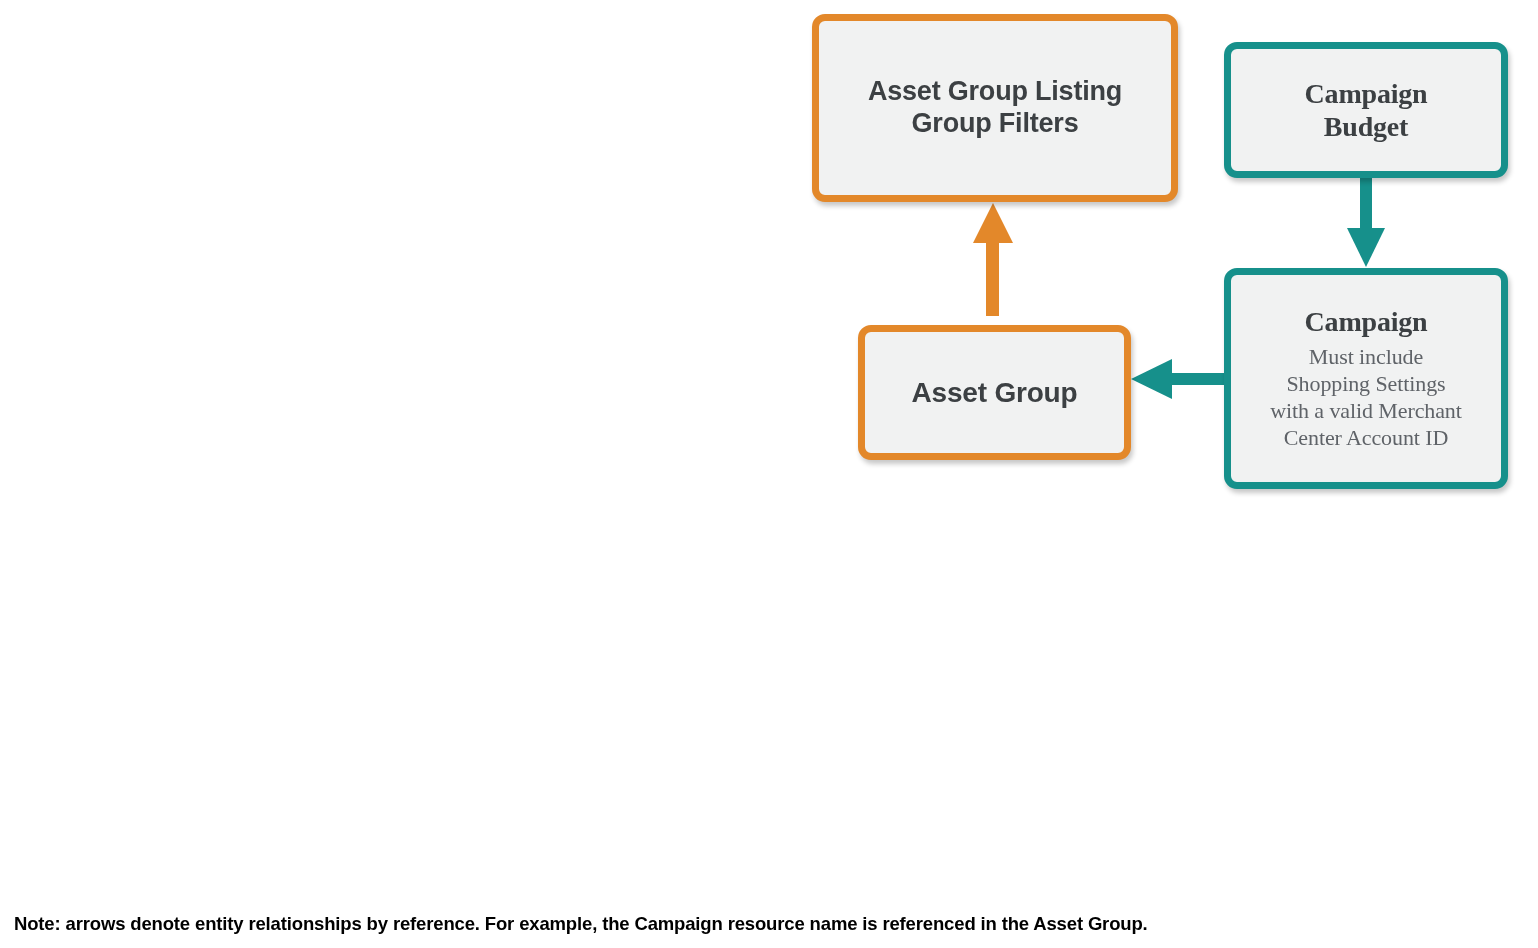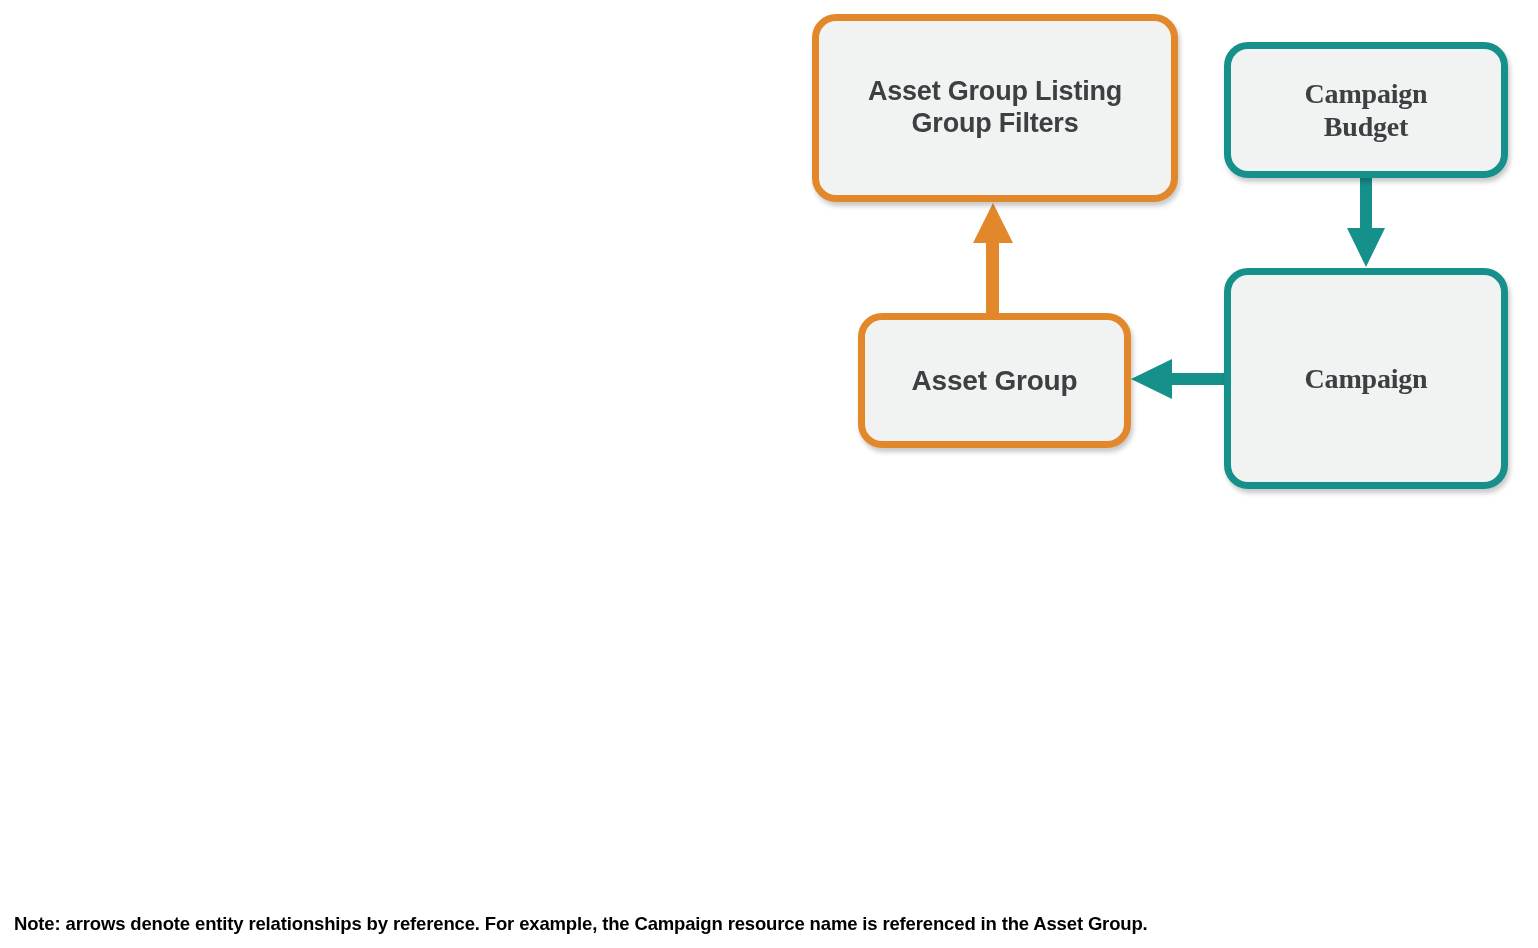--- a/index.html
+++ b/index.html
@@ -35,21 +35,21 @@
     pointer-events: none;
   }
 
   
   .node {
     position: absolute;
     box-sizing: border-box;
     background: #f1f2f2;
     border-style: solid;
     border-width: 7px;
-    border-radius: 24px;
+    border-radius: 13px;
     z-index: 2;
     display: flex;
     flex-direction: column;
     align-items: center;
     justify-content: center;
     text-align: center;
     box-shadow: 2px 4px 5px rgba(0,0,0,0.22);
     padding: 20px 10px;
   }
   .node.orange { border-color: #e3882a; }
@@ -77,21 +77,21 @@
   #node-aglgf {
     left: 812px;  top: 14px;   width: 366px; height: 188px;
   }
   #node-budget {
     left: 1224px; top: 42px;   width: 284px; height: 136px;
   }
   #node-campaign {
     left: 1224px; top: 268px;  width: 284px; height: 221px;
   }
   #node-assetgroup {
-    left: 858px;  top: 313px;  width: 273px; height: 135px;
+    left: 858px;  top: 325px;  width: 273px; height: 135px;
   }
   #node-assetgroup .title { font-size: 28px; }
   #node-budget .title { font-size: 28px; }
   #node-campaign .title { font-size: 28px; }
 
   
   #footnote {
     position: absolute;
     left: 14px;
     top: 912px;
@@ -133,20 +133,24 @@
 Group Filters</div>
   </div>
 
   <div class="node teal" id="node-budget">
     <div class="title">Campaign
 Budget</div>
   </div>
 
   <div class="node teal" id="node-campaign">
     <div class="title">Campaign</div>
+    <div class="subtitle">Must include
+Shopping Settings
+with a valid Merchant
+Center Account ID</div>
   </div>
 
   <div class="node orange" id="node-assetgroup">
     <div class="title">Asset Group</div>
   </div>
 
   <div id="footnote">Note: arrows denote entity relationships by reference. For example, the Campaign resource name is referenced in the Asset Group.</div>
 
 </div>
 

